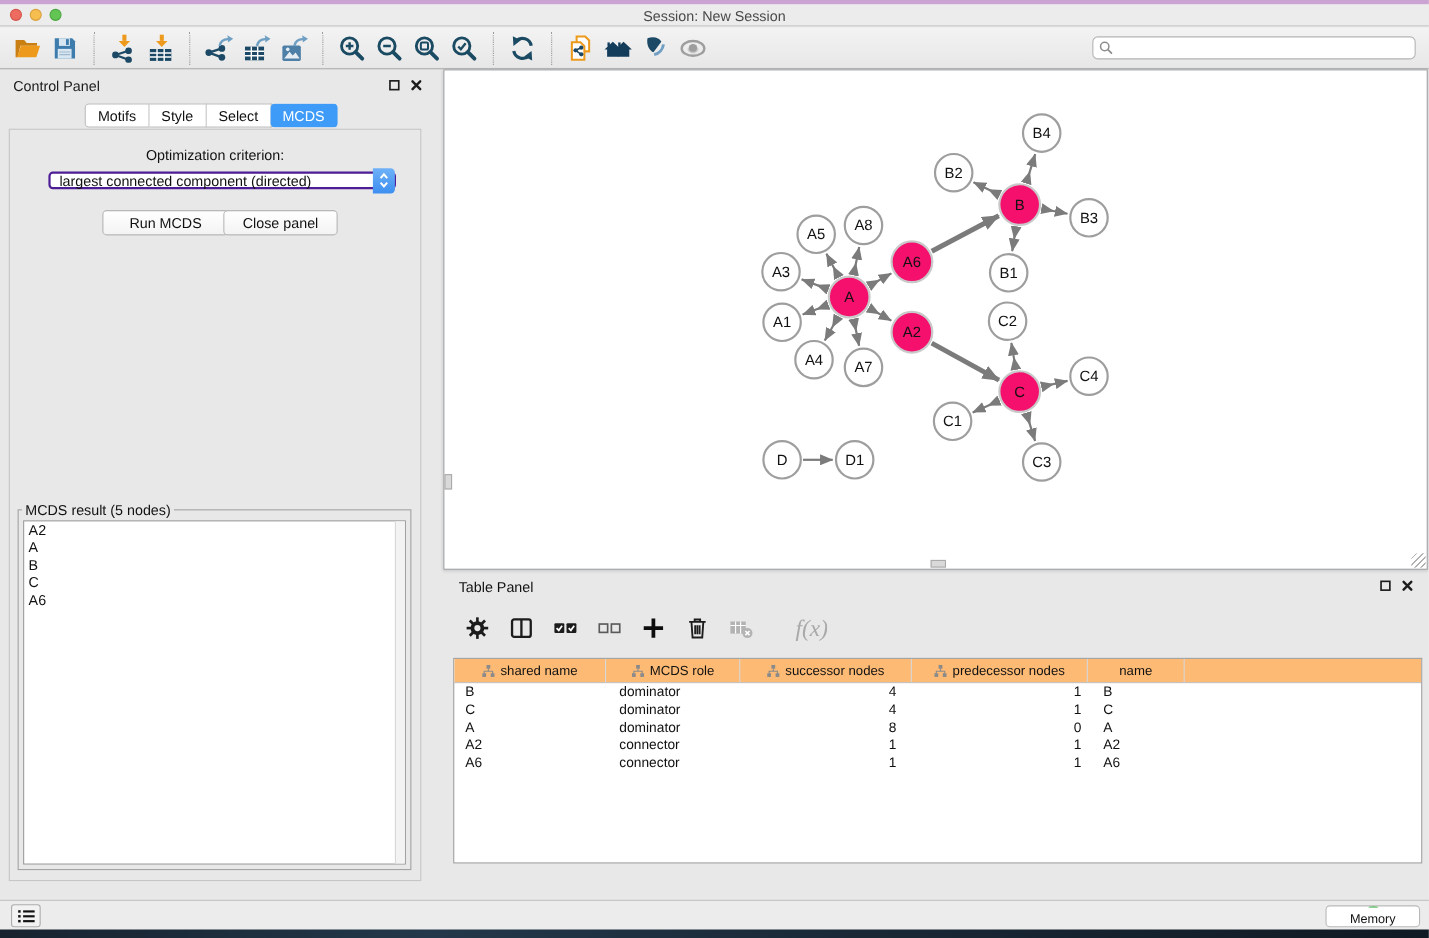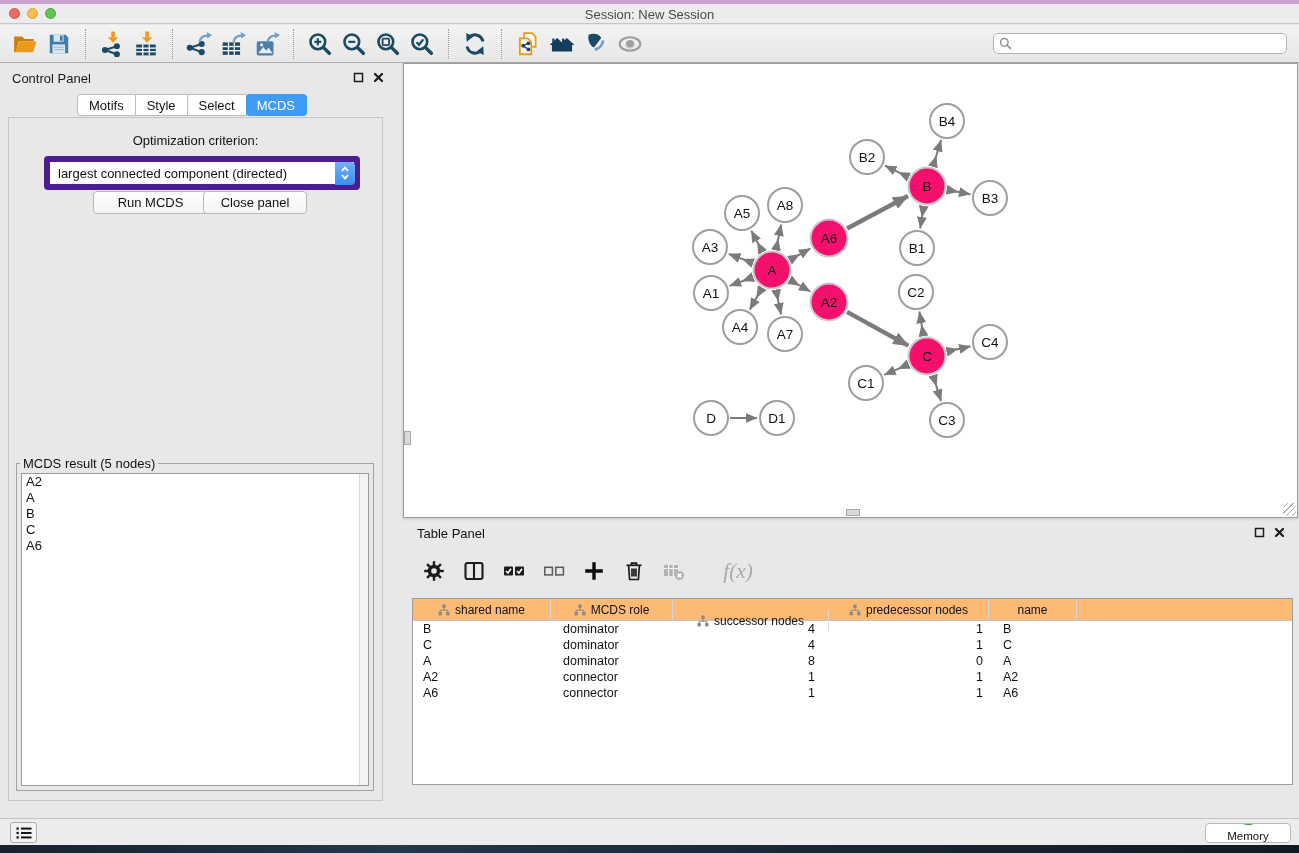--- a/index.html
+++ b/index.html
@@ -31,21 +31,21 @@
   .cp-box{position:absolute; left:8px; right:8px; top:53px; bottom:17px; border:1px solid #C6C6C6;}
 
   .seg{display:inline-flex; height:22px;}
   .seg-item{background:#fff; border:1px solid #BDBDBD; border-left:none; font-size:13px; padding:0 11px; display:flex; align-items:center; color:#111; cursor:default; white-space:nowrap;}
   .seg-item:first-child{border-left:1px solid #BDBDBD; border-radius:4px 0 0 4px;}
   .seg-item:last-child{border-radius:0 4px 4px 0;}
   .seg-item.active{background:#3E9BF7; color:#fff; border-color:#3E9BF7; border-radius:4px; margin-left:-1px; position:relative; z-index:2;}
   .cp-tabs{position:absolute; left:77px; top:30px;}
 
   .opt-label{position:absolute; top:15px; left:0; right:0; text-align:center; font-size:13px;}
-  .dropdown{position:absolute; top:38px; left:35px; width:316px; height:34px; background:#fff; border:6px solid #4c1d95; border-radius:4px; display:flex; align-items:center; cursor:default;}
+  .dropdown{position:absolute; top:38px; left:35px; width:316px; height:16px; background:#fff; border:2px solid #4c1d95; border-radius:4px; display:flex; align-items:center; cursor:default;}
   .dropdown .dval{flex:1; font-size:13px; padding-left:8px; white-space:nowrap; overflow:hidden;}
   .stepper{width:20px; height:23px; margin:-1px -1px -1px 0; background:linear-gradient(#6FB1F8,#3C8EF0); border-radius:0 4px 4px 0; display:flex; align-items:center; justify-content:center;}
   .btn{position:absolute; top:73px; height:23px; background:linear-gradient(#FFFFFF,#F3F3F3); border:1px solid #B9B9B9; border-radius:4px; font-size:13px; font-family:"Liberation Sans", sans-serif; text-align:center; cursor:default; padding-top:3px;}
 
   .mcds-fieldset{position:absolute; left:7px; right:8px; top:338px; bottom:9px; border:1px solid #A3A3A3;}
   .mcds-fieldset legend{font-size:13px; margin-left:3px; padding:0 3px; color:#111;}
   .mcds-list{position:absolute; left:4px; right:4px; top:2px; bottom:4px; background:#fff; border:1px solid #9A9A9A;}
   .mcds-scroll{position:absolute; right:0; top:0; bottom:0; width:9px; background:#F3F3F3; border-left:1px solid #D8D8D8;}
   .mcds-item{font-size:13px; line-height:16px; padding-left:4px;}
 
@@ -535,21 +535,21 @@
             <svg width="12" height="12" viewBox="0 0 12 12">
               <g fill="#8A8A8A">
                 <rect x="4.3" y="0.5" width="3.4" height="3.4"></rect>
                 <rect x="0.5" y="8" width="3.4" height="3.4"></rect>
                 <rect x="8.1" y="8" width="3.4" height="3.4"></rect>
               </g>
               <path d="M6 4 V6.2 M2.2 8 V6.2 H9.8 V8" stroke="#8A8A8A" stroke-width="1" fill="none"></path>
             </svg>
             <span>MCDS role</span>
           </div>
-          <div class="th" style="width:156px;margin-top:11px;">
+          <div class="th" style="width:156px;">
             <svg width="12" height="12" viewBox="0 0 12 12">
               <g fill="#8A8A8A">
                 <rect x="4.3" y="0.5" width="3.4" height="3.4"></rect>
                 <rect x="0.5" y="8" width="3.4" height="3.4"></rect>
                 <rect x="8.1" y="8" width="3.4" height="3.4"></rect>
               </g>
               <path d="M6 4 V6.2 M2.2 8 V6.2 H9.8 V8" stroke="#8A8A8A" stroke-width="1" fill="none"></path>
             </svg>
             <span>successor nodes</span>
           </div>

